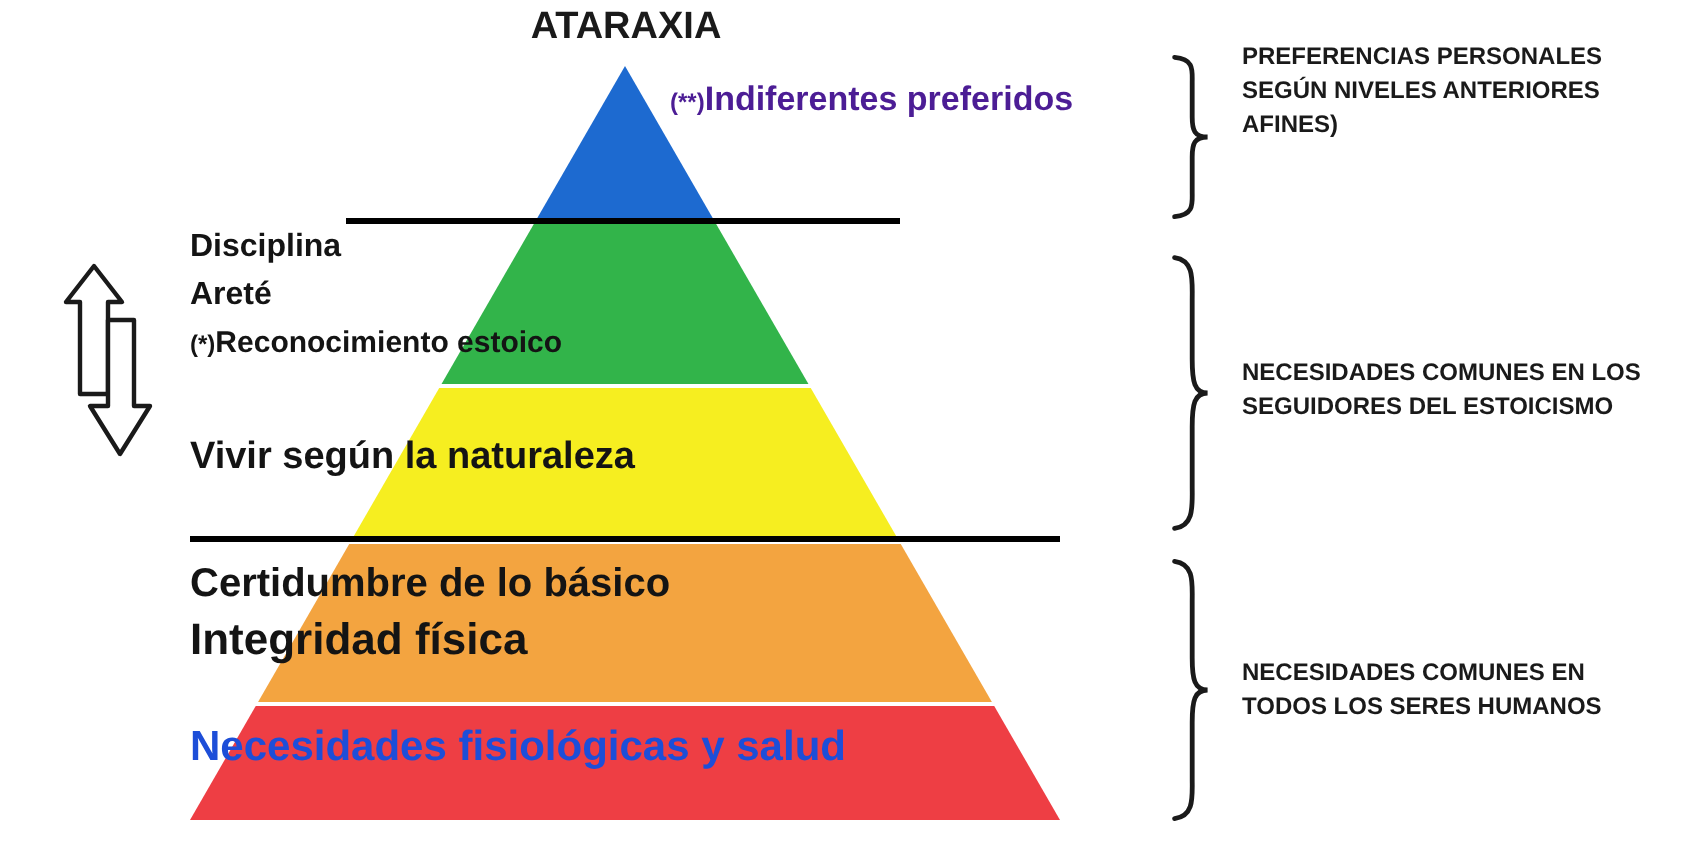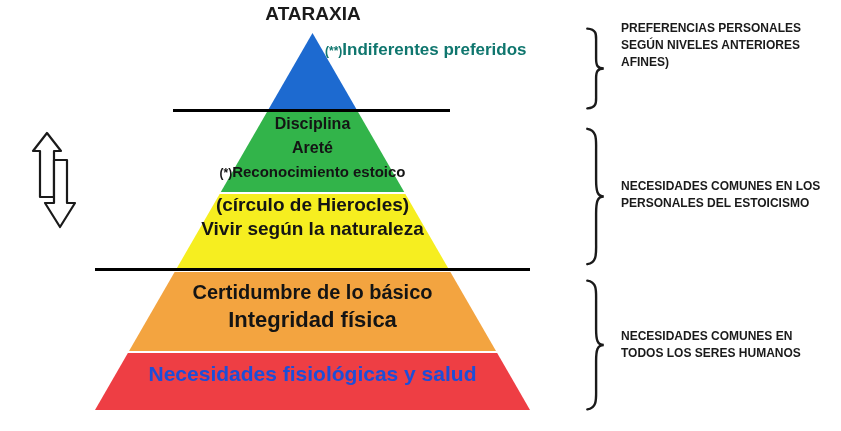--- a/index.html
+++ b/index.html
@@ -5,42 +5,42 @@
   html,body { margin:0; padding:0; background:#fff; }
   .canvas {
     position:relative; width:841px; height:431px; background:#ffffff;
     font-family:"Liberation Sans", sans-serif; color:#151515; overflow:hidden;
   }
   .title {
     position:absolute; left:313px; top:3px; transform:translateX(-50%);
     margin:0; font-size:19px; font-weight:700; color:#1a1a1a; white-space:nowrap;
   }
   .apex-label {
-    position:absolute; left:325px; top:40px; font-size:17px; font-weight:700;
-    white-space:nowrap; color:#0f766e;
+    position:absolute; left:335px; top:40px; font-size:17px; font-weight:700;
+    white-space:nowrap; color:#4c1d95;
   }
   .fnote { font-size:12px; font-weight:700; }
 
   .pyramid {
     position:absolute; left:95px; top:33px; width:435px; height:377px;
     clip-path:polygon(50% 0%, 100% 100%, 0% 100%);
   }
   .band { position:absolute; left:0; width:100%; }
   .b0 { top:0;     height:78px; }
   .b1 { top:78px;  height:81px; }
   .b2 { top:161px; height:76px; }
   .b3 { top:239px; height:79px; }
   .b4 { top:320px; height:57px; }
 
   .hline { position:absolute; height:3px; background:#000; }
   .hline1 { left:173px; top:109px; width:277px; }
   .hline2 { left:95px;  top:268px; width:435px; }
 
   .plabel {
-    position:absolute; left:95px; width:435px; text-align:center;
+    position:absolute; left:95px; width:435px; text-align:left;
     font-weight:700; white-space:nowrap; color:#141414;
   }
   .lb-disciplina     { top:115px; font-size:16px; }
   .lb-arete          { top:139px; font-size:16px; }
   .lb-reconocimiento { top:163px; font-size:15px; }
   .lb-hierocles      { top:194px; font-size:19px; }
   .lb-vivir          { top:218px; font-size:19px; }
   .lb-certidumbre    { top:281px; font-size:20px; }
   .lb-integridad     { top:307px; font-size:22px; }
   .lb-necesidades    { top:362px; font-size:21px; color:#1d4ed8; }
@@ -86,41 +86,40 @@
 
   <div class="apex-label">
     <span class="fnote">(**)</span><span>Indiferentes preferidos</span>
   </div>
 
   <div class="plabel lb-disciplina">Disciplina</div>
   <div class="plabel lb-arete">Areté</div>
   <div class="plabel lb-reconocimiento">
     <span class="fnote">(*)</span><span>Reconocimiento estoico</span>
   </div>
-  <div class="plabel lb-hierocles">(círculo de Hierocles)</div>
   <div class="plabel lb-vivir">Vivir según la naturaleza</div>
   <div class="plabel lb-certidumbre">Certidumbre de lo básico</div>
   <div class="plabel lb-integridad">Integridad física</div>
   <div class="plabel lb-necesidades">Necesidades fisiológicas y salud</div>
 
   <svg class="brace br1" viewBox="0 0 20 100" preserveAspectRatio="none">
     <path d="M3,2 C12,3 11,10 11,17 L11,38 C11,46 12,50 18,50 C12,50 11,54 11,62 L11,83 C11,90 12,97 3,98" fill="none" stroke="#1a1a1a" stroke-width="2.4" stroke-linecap="round" vector-effect="non-scaling-stroke"></path>
   </svg>
   <div class="ann a1">
     <span>PREFERENCIAS PERSONALES</span>
     <span>SEGÚN NIVELES ANTERIORES</span>
     <span>AFINES)</span>
   </div>
 
   <svg class="brace br2" viewBox="0 0 20 100" preserveAspectRatio="none">
     <path d="M3,2 C12,3 11,10 11,17 L11,38 C11,46 12,50 18,50 C12,50 11,54 11,62 L11,83 C11,90 12,97 3,98" fill="none" stroke="#1a1a1a" stroke-width="2.4" stroke-linecap="round" vector-effect="non-scaling-stroke"></path>
   </svg>
   <div class="ann a2">
     <span>NECESIDADES COMUNES EN LOS</span>
-    <span>PERSONALES DEL ESTOICISMO</span>
+    <span>SEGUIDORES DEL ESTOICISMO</span>
   </div>
 
   <svg class="brace br3" viewBox="0 0 20 100" preserveAspectRatio="none">
     <path d="M3,2 C12,3 11,10 11,17 L11,38 C11,46 12,50 18,50 C12,50 11,54 11,62 L11,83 C11,90 12,97 3,98" fill="none" stroke="#1a1a1a" stroke-width="2.4" stroke-linecap="round" vector-effect="non-scaling-stroke"></path>
   </svg>
   <div class="ann a3">
     <span>NECESIDADES COMUNES EN</span>
     <span>TODOS LOS SERES HUMANOS</span>
   </div>
 

